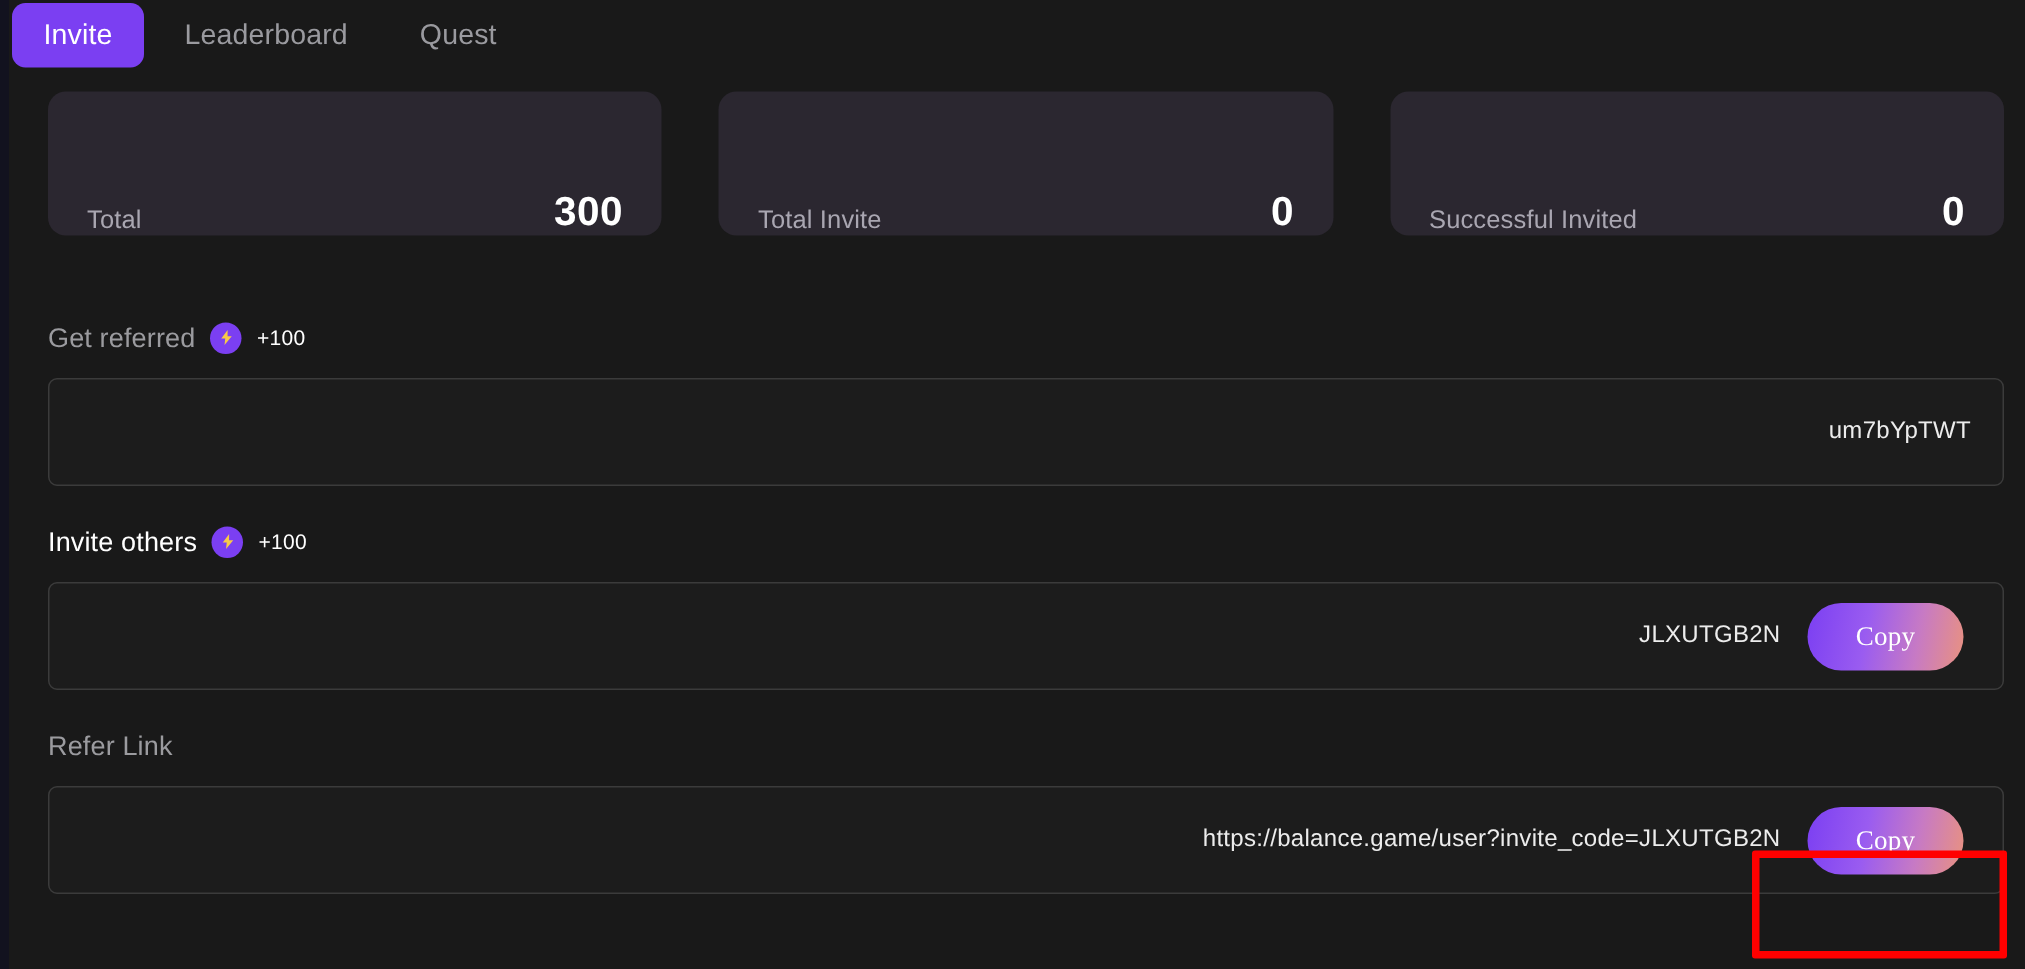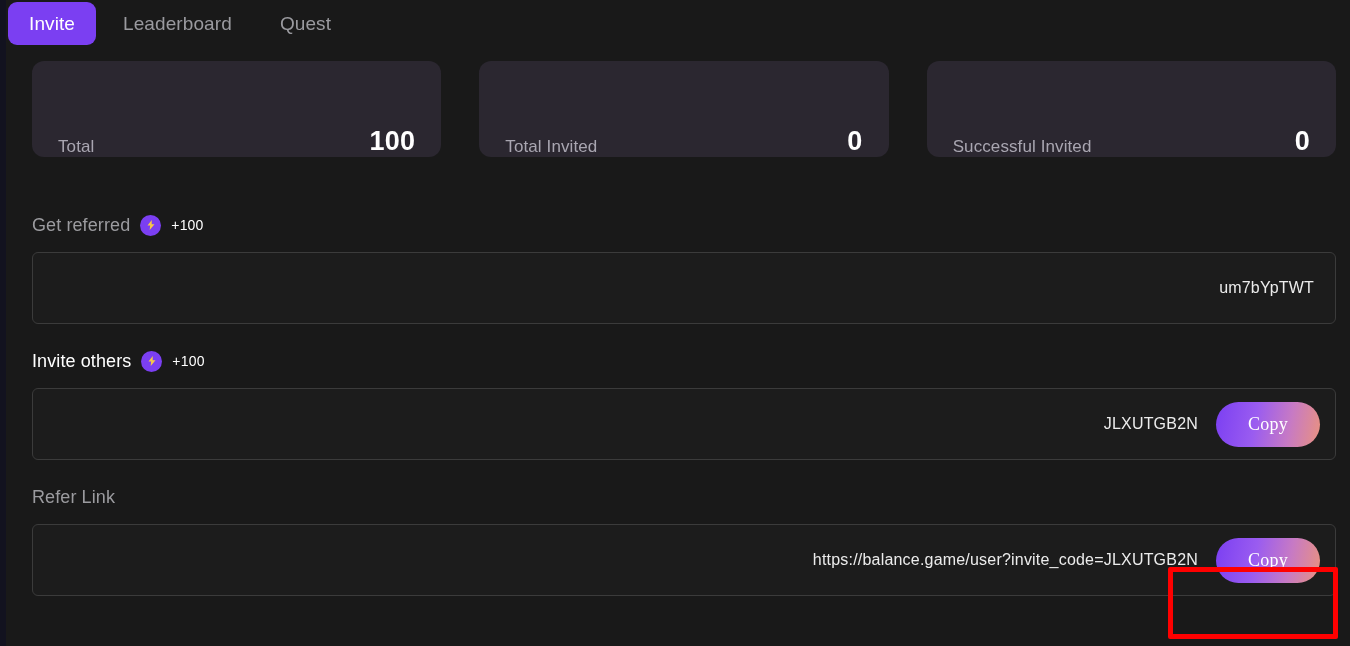--- a/index.html
+++ b/index.html
@@ -152,21 +152,21 @@
     background: linear-gradient(100deg, #7b3ff2 0%, #9a5cf0 38%, #c77ac4 70%, #e9927f 100%);
     color: #ffffff;
     font-size: 18px;
     font-family: Liberation Serif, serif;
     letter-spacing: 0.2px;
     cursor: pointer;
     flex: none;
   }
 
   
-  .input-row.with-btn { padding-right: 15px; }
+  .input-row.with-btn { padding-right: 26px; }
 
   
   .annot-box {
     position: absolute;
     left: 1168px;
     top: 567px;
     width: 170px;
     height: 72px;
     border: 5px solid #ff0000;
     border-radius: 2px;
@@ -184,25 +184,25 @@
   <div class="tabbar">
     <button class="tab active">Invite</button>
     <button class="tab">Leaderboard</button>
     <button class="tab">Quest</button>
   </div>
 
   <div class="stats">
 
     <div class="stat-card">
       <span class="stat-label">Total</span>
-      <span class="stat-value">100</span>
+      <span class="stat-value">300</span>
     </div>
 
     <div class="stat-card">
-      <span class="stat-label">Total Invited</span>
+      <span class="stat-label">Total Invite</span>
       <span class="stat-value">0</span>
     </div>
 
     <div class="stat-card">
       <span class="stat-label">Successful Invited</span>
       <span class="stat-value">0</span>
     </div>
 
   </div>
 

